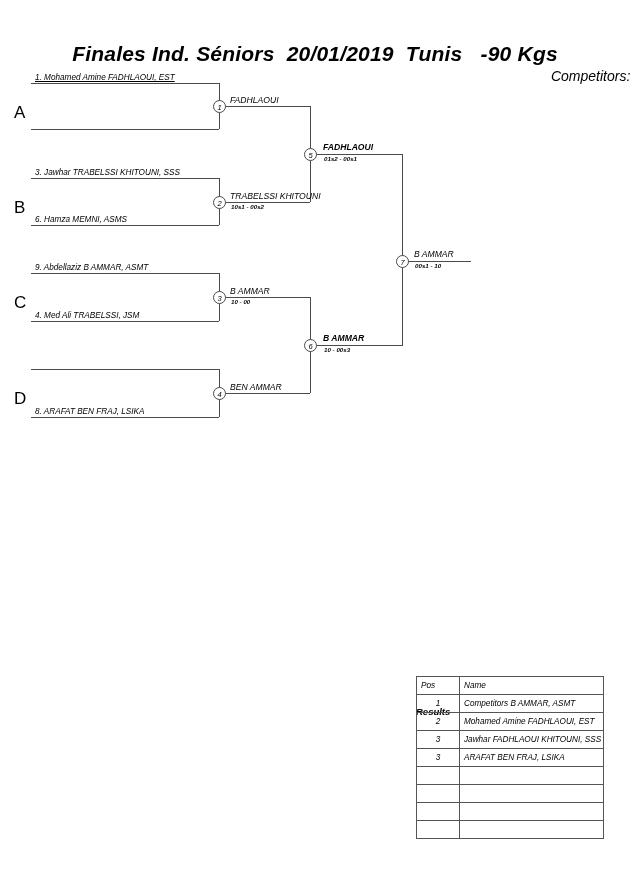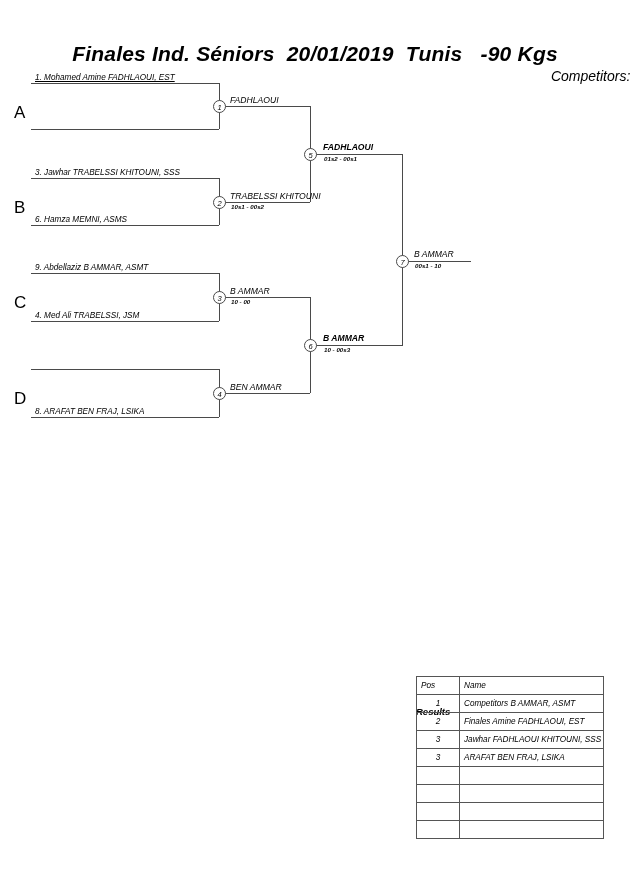--- a/index.html
+++ b/index.html
@@ -235,21 +235,21 @@
         <th class="col-name">Name</th>
       </tr>
     </thead>
     <tbody>
       <tr>
         <td class="col-pos">1</td>
         <td class="col-name">Competitors B AMMAR, ASMT</td>
       </tr>
       <tr>
         <td class="col-pos">2</td>
-        <td class="col-name">Finales Amine FADHLAOUI, EST</td>
+        <td class="col-name">Mohamed Amine FADHLAOUI, EST</td>
       </tr>
       <tr>
         <td class="col-pos">3</td>
         <td class="col-name">Jawhar FADHLAOUI KHITOUNI, SSS</td>
       </tr>
       <tr>
         <td class="col-pos">3</td>
         <td class="col-name">ARAFAT BEN FRAJ, LSIKA</td>
       </tr>
       <tr>

